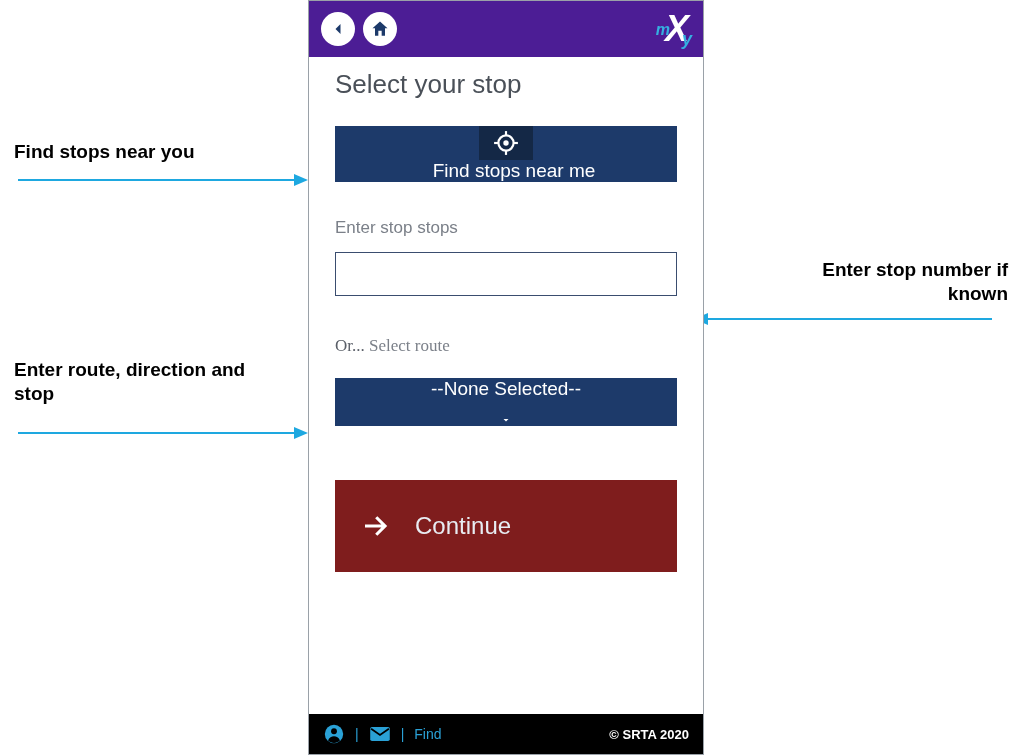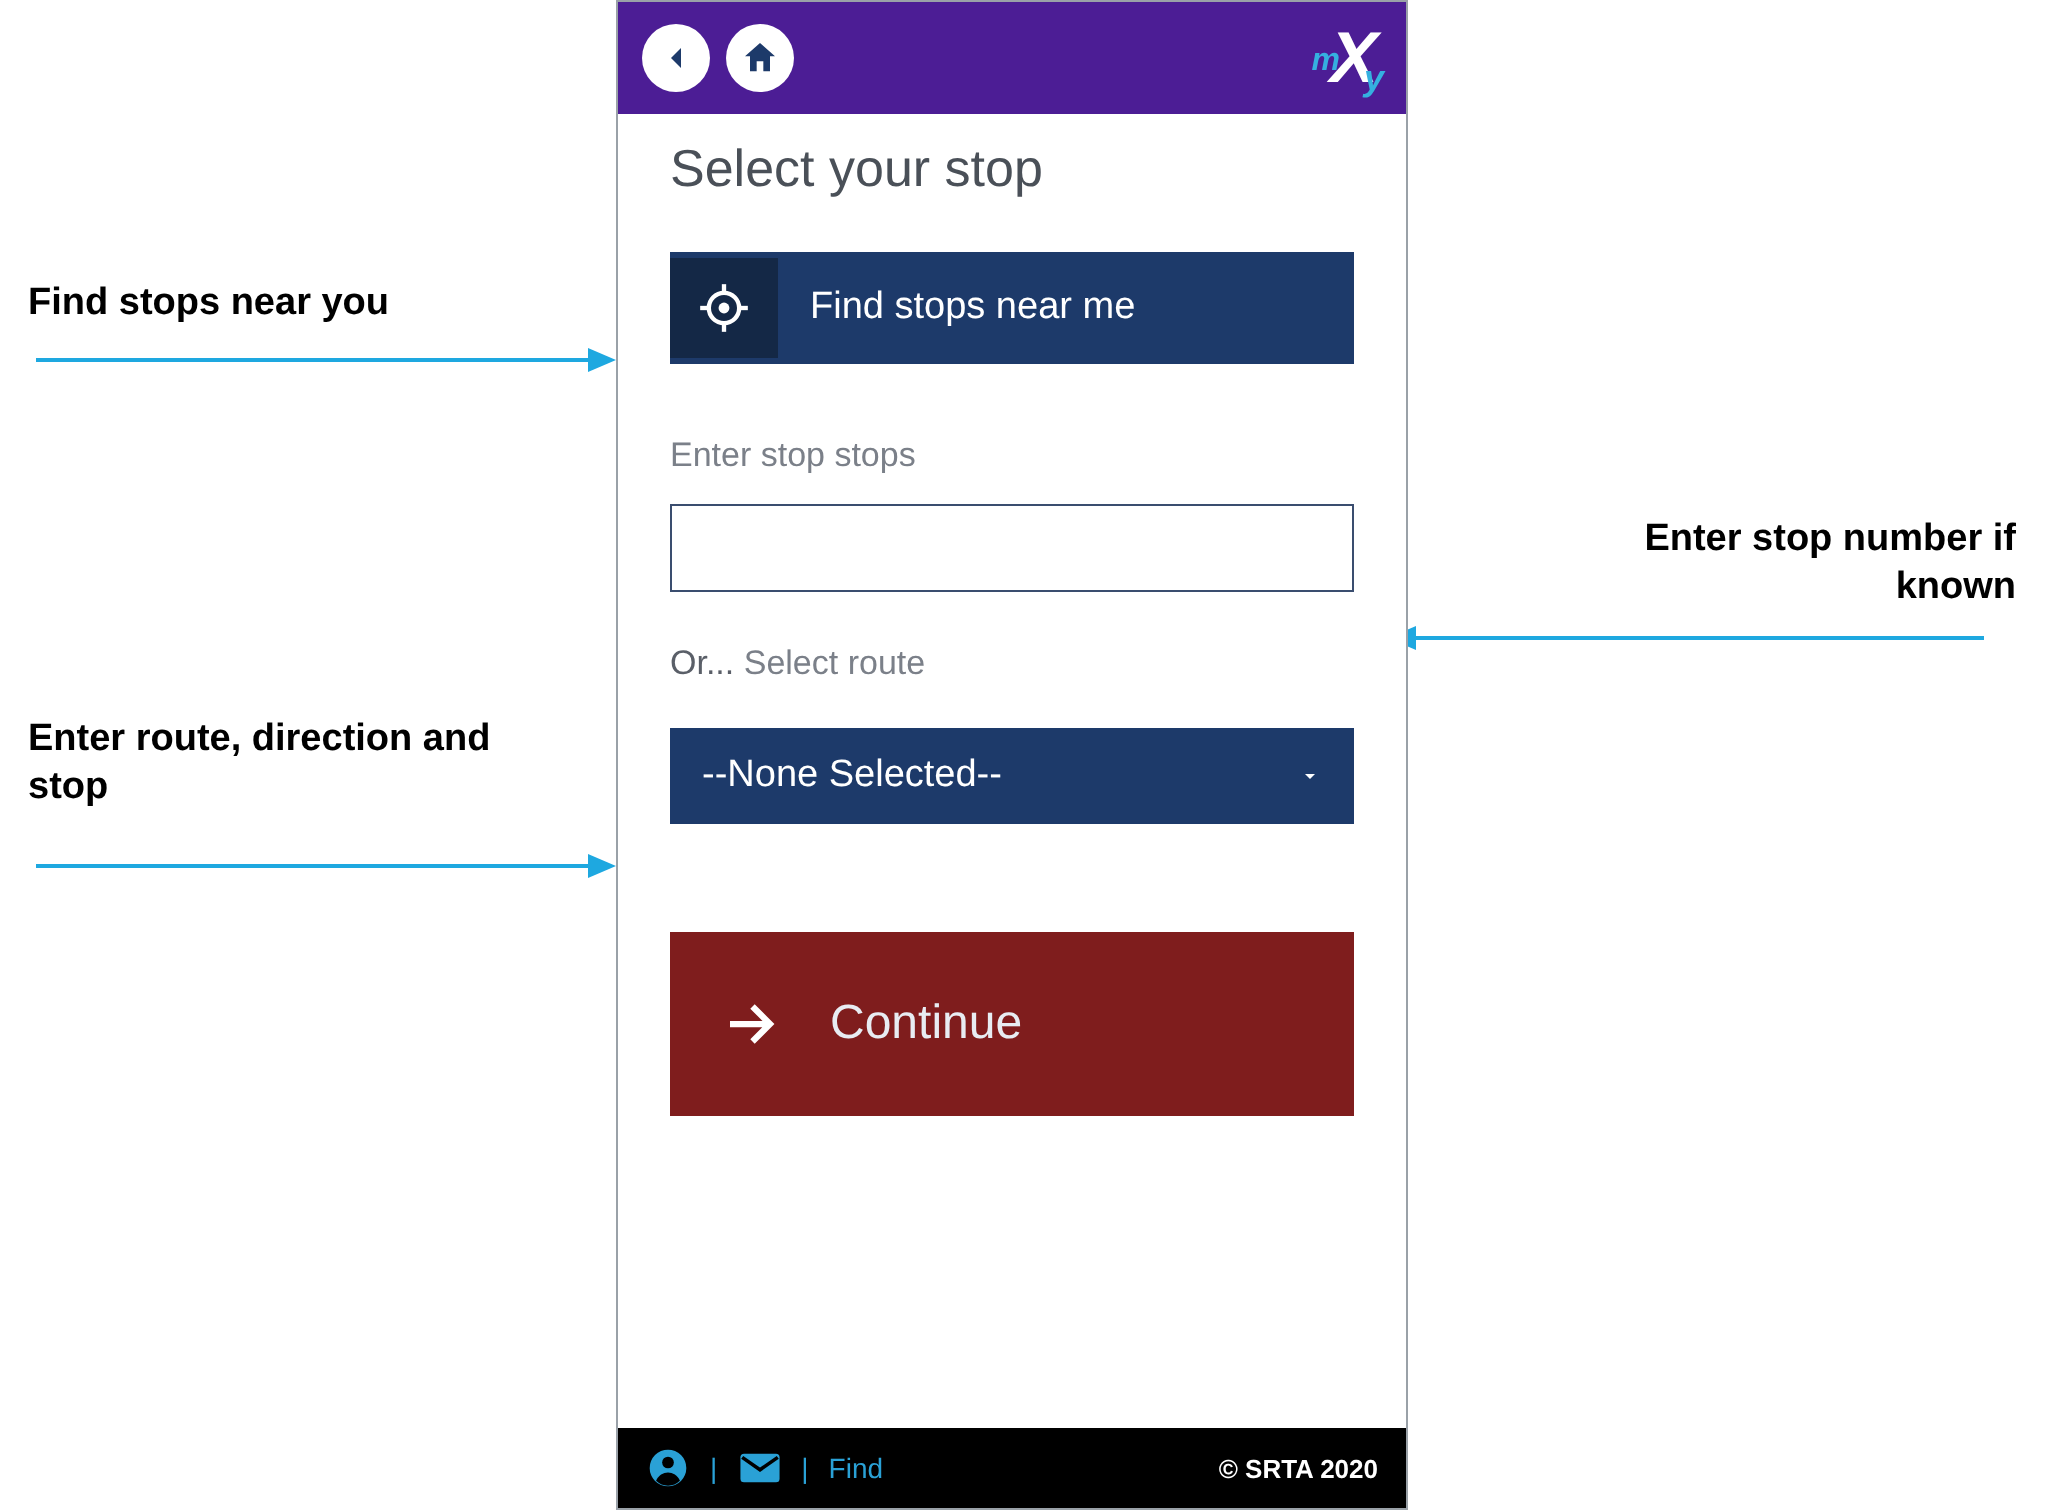--- a/index.html
+++ b/index.html
@@ -64,20 +64,21 @@
   }
   .find-btn {
     background: #1d3a6a;
     color: #ffffff;
     display: flex;
     align-items: center;
     height: 56px;
     cursor: pointer;
     font-weight: 300;
     font-size: 19px;
+    flex-direction: column;
   }
   .find-btn .icon-box {
     width: 54px; height: 50px; background: #142846;
     display: flex; align-items: center; justify-content: center;
   }
   .find-btn .label { padding-left: 16px; }
   .field-label {
     font-size: 17px;
     color: #7b8089;
     font-weight: 300;
@@ -86,38 +87,40 @@
   }
   .text-input {
     width: 100%;
     height: 44px;
     border: 1px solid #3a4d6f;
     padding: 0 10px;
     font-size: 16px;
     background: #ffffff;
   }
   .or-label {
-    margin-top: 26px;
+    margin-top: 40px;
     font-size: 17px;
     color: #7b8089;
     font-weight: 300;
+    font-family: Liberation Serif, serif;
   }
   .or-label .or-bold { color: #5a5f68; }
   .select-box {
     margin-top: 22px;
     background: #1d3a6a;
     color: #ffffff;
     height: 48px;
     display: flex;
     align-items: center;
     justify-content: space-between;
     padding: 0 16px;
     font-size: 19px;
     font-weight: 300;
     cursor: pointer;
+    flex-direction: column;
   }
   .continue-btn {
     margin-top: 54px;
     background: #7f1d1d;
     color: #e8ecf2;
     height: 92px;
     display: flex;
     align-items: center;
     font-size: 24px;
     font-weight: 300;

